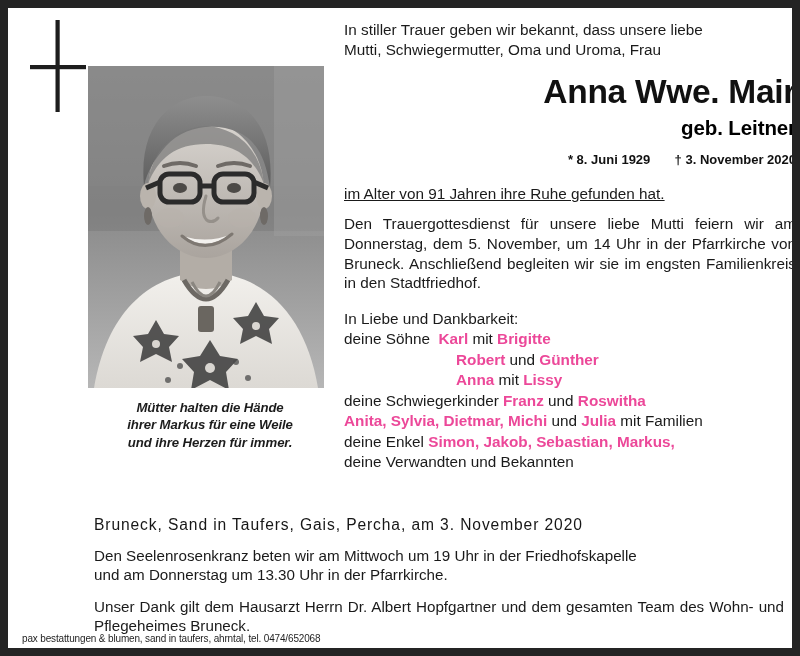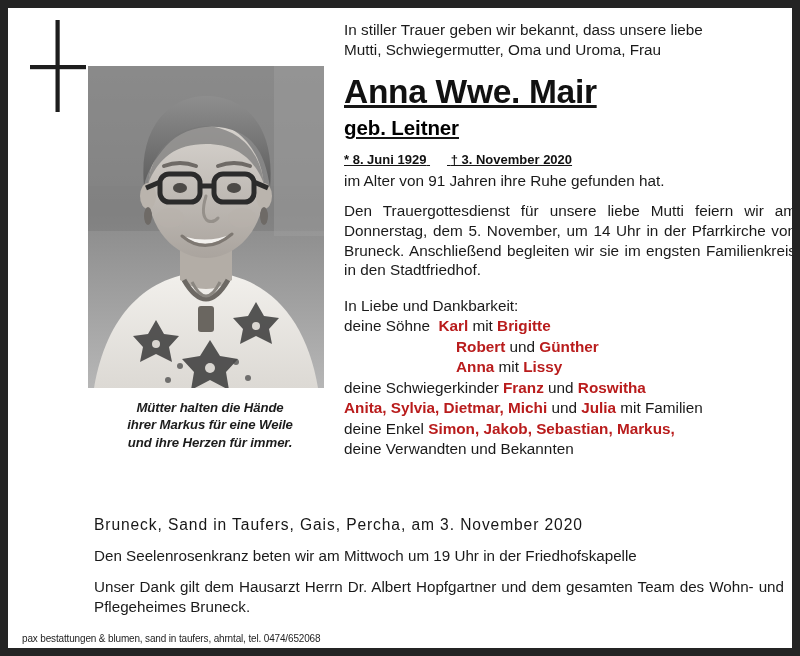--- a/index.html
+++ b/index.html
@@ -74,21 +74,21 @@
     color: #161616;
   }
 
   .intro {
     font-size: 15.3px;
     line-height: 1.30;
     color: #1a1a1a;
   }
   .intro div { white-space: nowrap; }
 
-  .name-block { text-align: left; text-decoration: underline; }
+  .name-block { text-align: right; }
 
   .deceased-name {
     margin-top: 14px;
     font-size: 33.5px;
     font-weight: bold;
     letter-spacing: -0.3px;
     line-height: 1.05;
     color: #111111;
   }
   .maiden-name {
@@ -100,25 +100,26 @@
   }
   .dates {
     margin-top: 12px;
     font-size: 13px;
     font-weight: bold;
     color: #111111;
   }
   .dates .sep { display: inline-block; width: 17px; }
 
   .age-line {
-    margin-top: 4px;
+    margin-top: 17px;
     font-size: 15.3px;
     line-height: 1.3;
     color: #1a1a1a;
     white-space: nowrap;
+    text-decoration: underline;
   }
 
   .service-par {
     margin-top: 10px;
     font-size: 15.3px;
     line-height: 1.30;
     text-align: justify;
     text-align-last: left;
     color: #1a1a1a;
   }
@@ -130,21 +131,21 @@
     color: #1a1a1a;
   }
 
   .family-list {
     font-size: 15.3px;
     line-height: 1.34;
     color: #1a1a1a;
   }
   .family-list .row { white-space: nowrap; }
   .family-list .indent { padding-left: 112px; }
-  .family-list b { font-weight: bold; color: #b91c1c; }
+  .family-list b { font-weight: bold; color: #ec4899; }
 
   
   .bottom-block {
     position: absolute;
     left: 86px;
     top: 508px;
     width: 700px;
     color: #1a1a1a;
   }
   .places {
@@ -334,20 +335,21 @@
           <span>deine Enkel</span>&nbsp;<b>Simon, Jakob, Sebastian, Markus,</b>
         </div>
         <div class="row">deine Verwandten und Bekannten</div>
       </div>
     </div>
 
     <div class="bottom-block">
       <div class="places">Bruneck, Sand in Taufers, Gais, Percha, am 3. November 2020</div>
       <div class="rosary">
         <div>Den Seelenrosenkranz beten wir am Mittwoch um 19 Uhr in der Friedhofskapelle</div>
+        <div>und am Donnerstag um 13.30 Uhr in der Pfarrkirche.</div>
       </div>
       <div class="thanks">Unser Dank gilt dem Hausarzt Herrn Dr. Albert Hopfgartner und dem gesamten Team des Wohn- und Pflegeheimes Bruneck.</div>
     </div>
 
     <div class="footer">pax bestattungen &amp; blumen, sand in taufers, ahrntal, tel. 0474/652068</div>
 
   </div>
 </div>
 
 </body></html>

